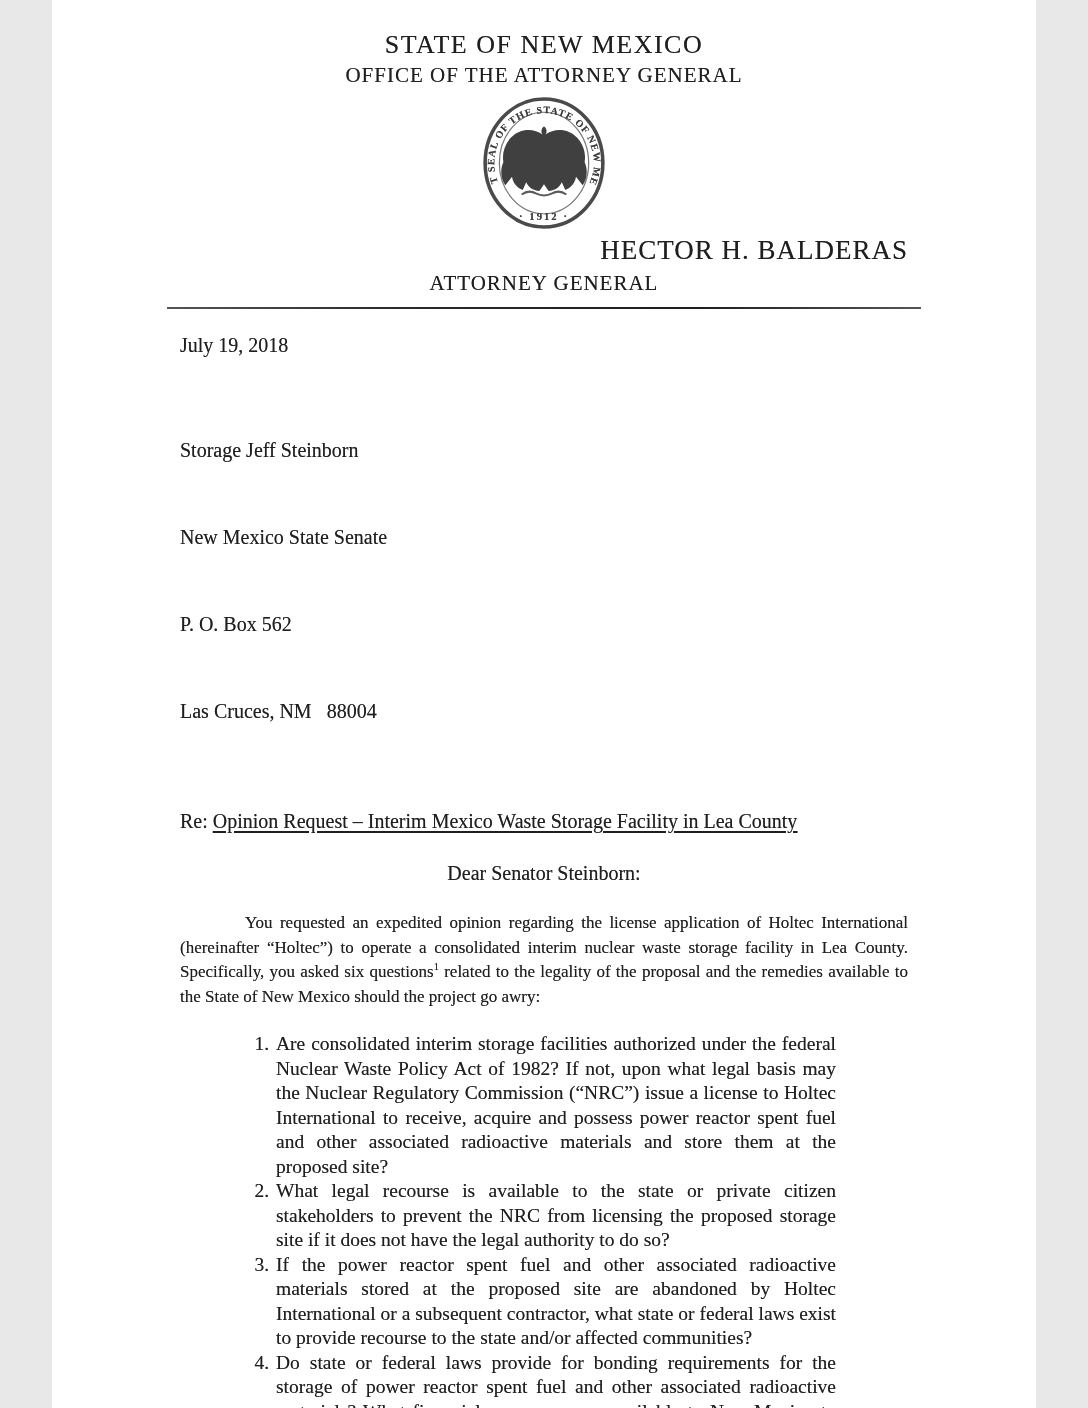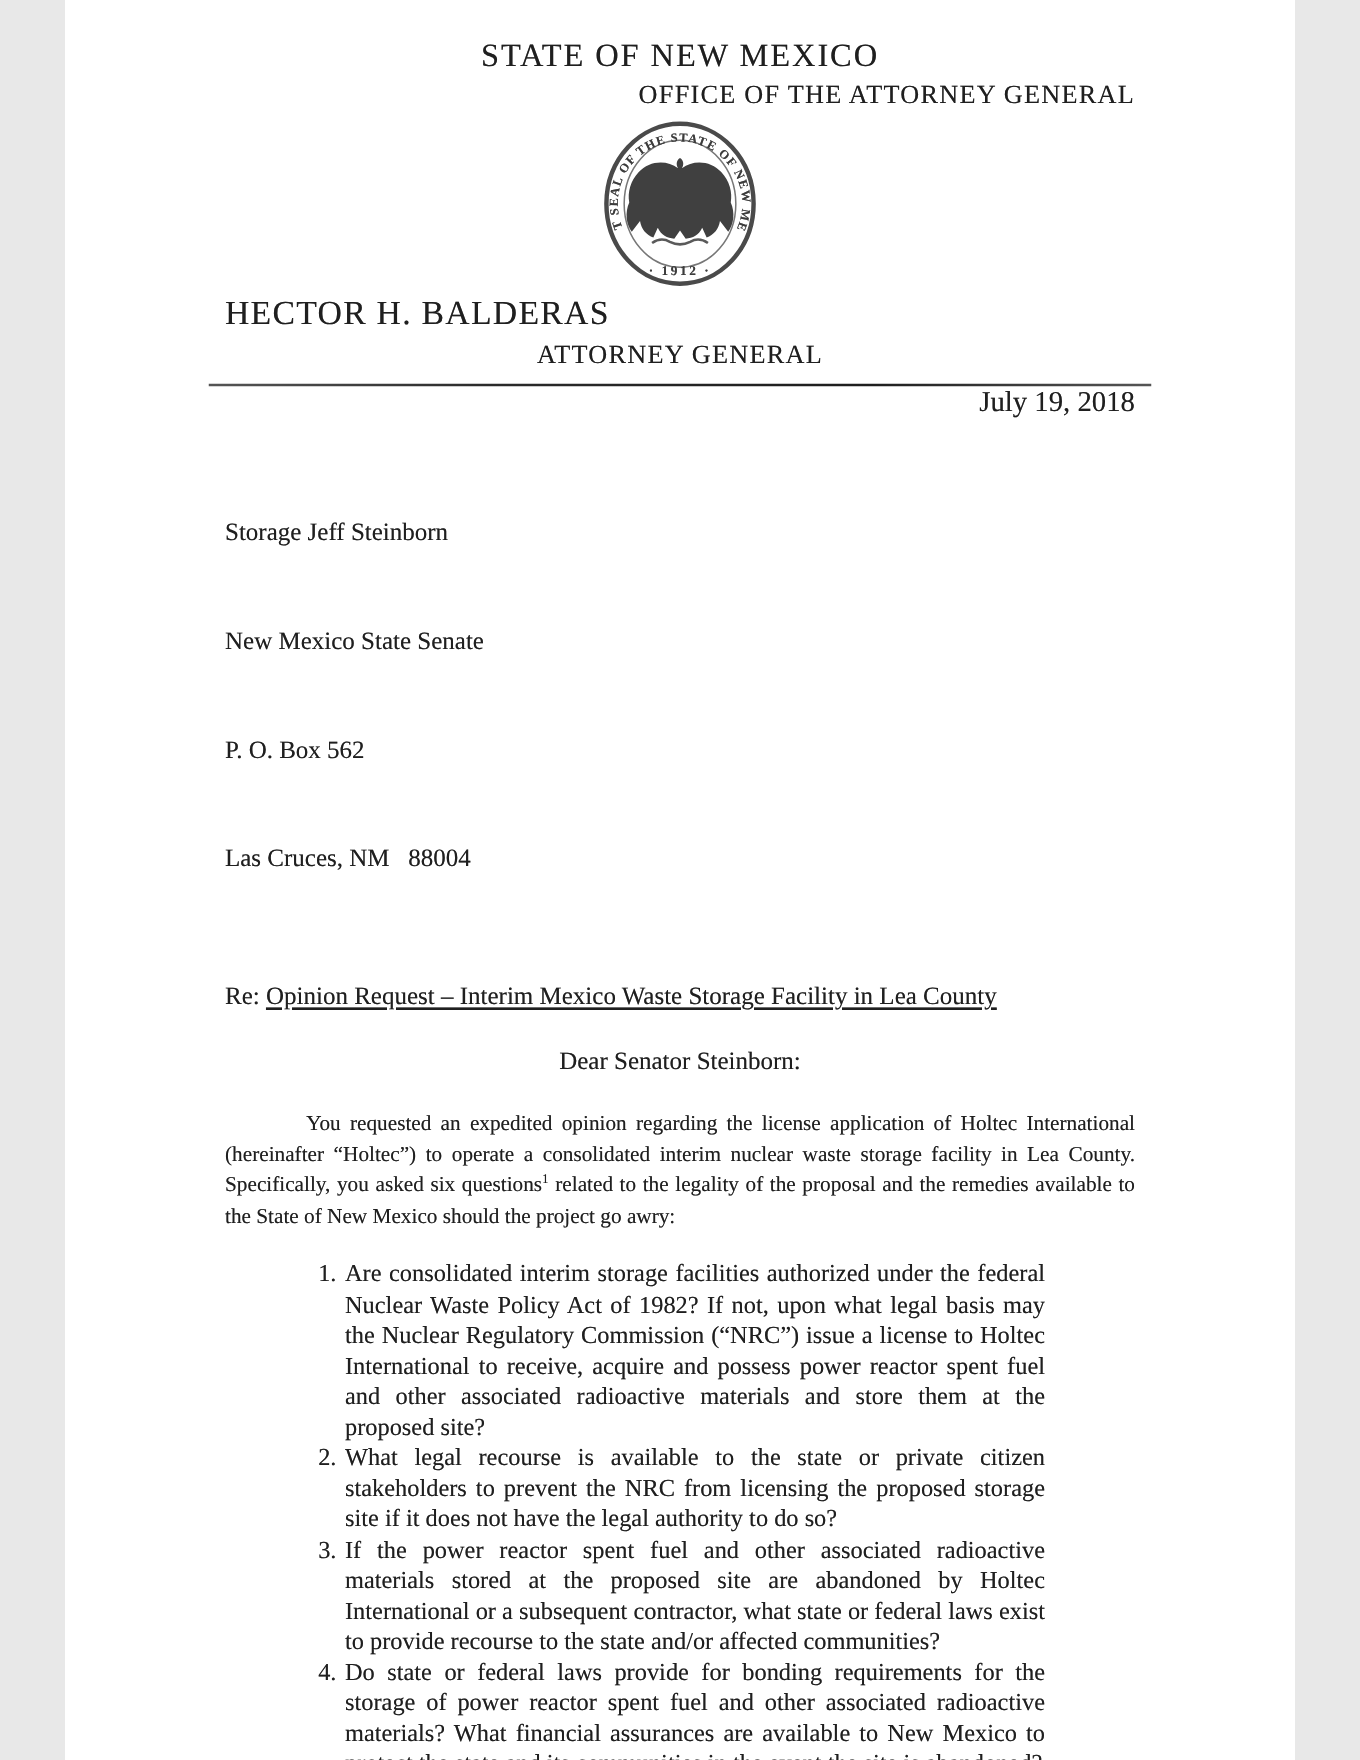--- a/index.html
+++ b/index.html
@@ -18,21 +18,21 @@
     text-shadow: 0 0 0.5px rgba(20,20,20,0.55);
   }
   
   .lh-state {
     text-align: center;
     font-size: 26px;
     letter-spacing: 1.5px;
     line-height: 30px;
   }
   .lh-office {
-    text-align: right;
+    text-align: center;
     font-size: 21px;
     letter-spacing: 1px;
     line-height: 26px;
     margin-top: 2px;
   }
   .seal-wrap {
     display: flex;
     justify-content: center;
     margin: 8px 0 4px 0;
   }
@@ -45,43 +45,44 @@
   }
   .seal-year-text {
     font-family: "Liberation Serif", serif;
     font-size: 10.5px;
     letter-spacing: 2px;
     fill: #3c3c3c;
     font-weight: bold;
     text-anchor: middle;
   }
   .lh-name {
-    text-align: left;
+    text-align: right;
     font-size: 27px;
     letter-spacing: 1px;
     line-height: 32px;
     margin-top: 4px;
   }
   .lh-title {
     text-align: center;
     font-size: 21px;
     letter-spacing: 1px;
     line-height: 30px;
     margin-top: 2px;
   }
   .lh-rule {
     height: 2px;
     background: linear-gradient(90deg, #555 0%, #2a2a2a 30%, #1e1e1e 70%, #555 100%);
     margin: 9px -13px 0 -13px;
   }
   
   .date-line {
-    text-align: right;
-    font-size: 23px;
+    text-align: left;
+    font-size: 20px;
     line-height: 25px;
+    margin-top: 24px;
   }
   .recipient {
     margin-top: 20px;
     font-size: 20px;
     line-height: 29px;
     white-space: pre-wrap;
   }
   .re-line {
     margin-top: 25px;
     font-size: 20px;

